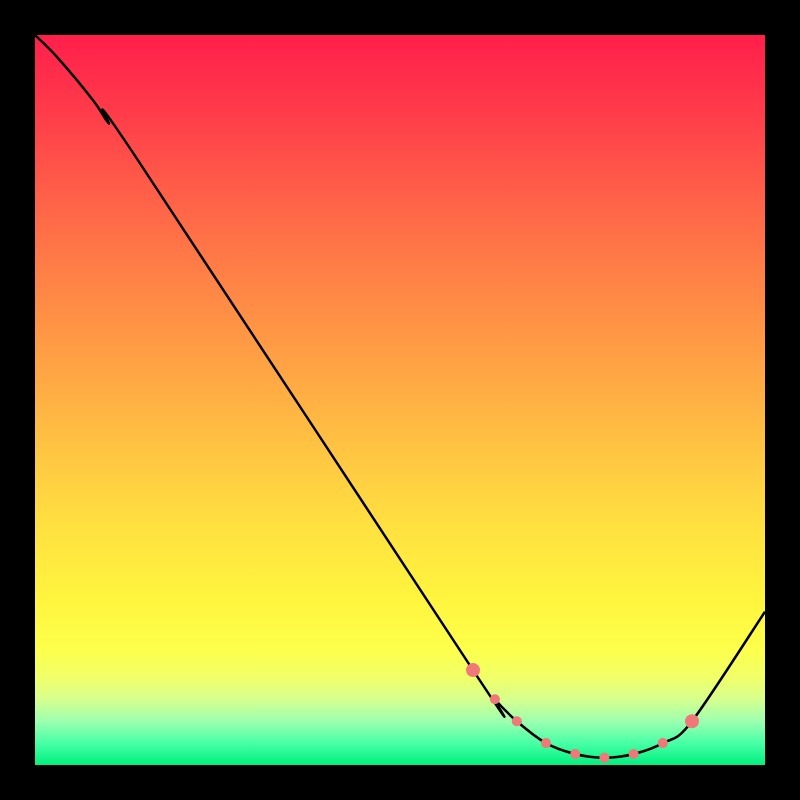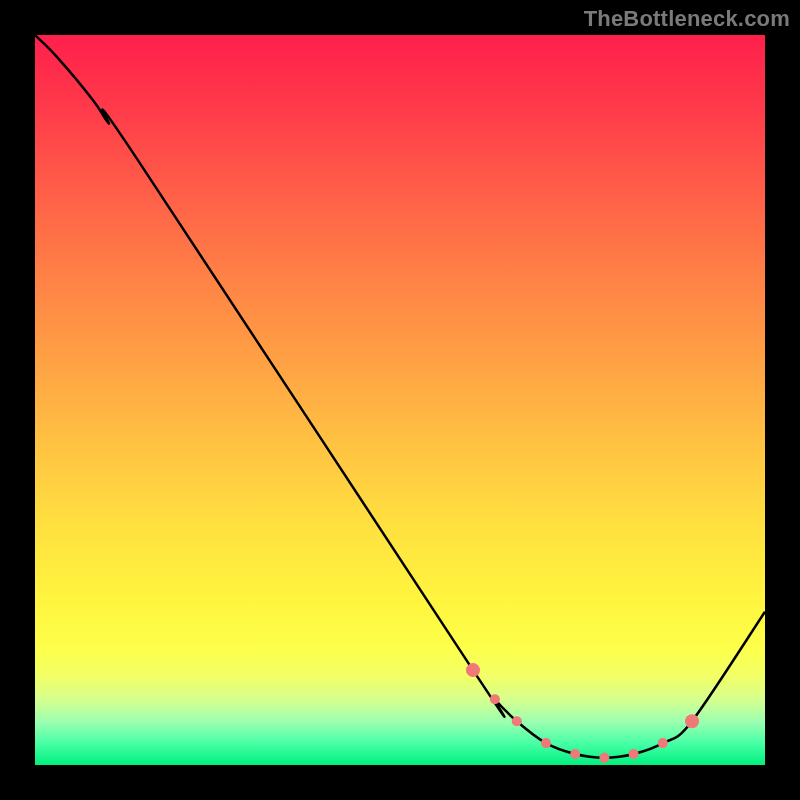--- a/index.html
+++ b/index.html
@@ -59,21 +59,20 @@
     font-size: 22px;
     font-weight: 600;
     letter-spacing: 0.2px;
     user-select: none;
   }
 </style>
 </head>
 <body>
 
 <div class="frame">
-  <div class="watermark">TheBottleneck.com</div>
 
   <div class="plot">
     <div class="gradient"></div>
     <svg class="curve" viewBox="0 0 730 730" preserveAspectRatio="none">
       <path fill="none" stroke="#000" stroke-width="2.5" d="M 0.0 0.0 C 3.6 3.6, 12.2 10.9, 21.9 21.9 C 31.6 32.8, 49.9 54.7, 58.4 65.7 C 66.9 76.6, 65.7 77.9, 73.0 87.6 C 80.3 97.3, 41.4 32.9, 102.2 124.1 C 163.0 215.4, 378.4 545.1, 438.0 635.1 C 497.6 725.1, 452.6 655.8, 459.9 664.3 C 467.2 672.8, 473.3 678.9, 481.8 686.2 C 490.3 693.5, 501.3 702.6, 511.0 708.1 C 520.7 713.6, 530.5 716.6, 540.2 719.0 C 549.9 721.5, 559.7 722.7, 569.4 722.7 C 579.1 722.7, 588.9 721.5, 598.6 719.0 C 608.3 716.6, 618.1 713.6, 627.8 708.1 C 637.5 702.6, 640.0 708.1, 657.0 686.2 C 674.0 664.3, 717.8 595.0, 730.0 576.7"></path>
       <g>
           <circle cx="438.0" cy="635.1" r="7" fill="#f07878"></circle>
           <circle cx="459.9" cy="664.3" r="5" fill="#f07878"></circle>
           <circle cx="481.8" cy="686.2" r="5" fill="#f07878"></circle>
           <circle cx="511.0" cy="708.1" r="5" fill="#f07878"></circle>

